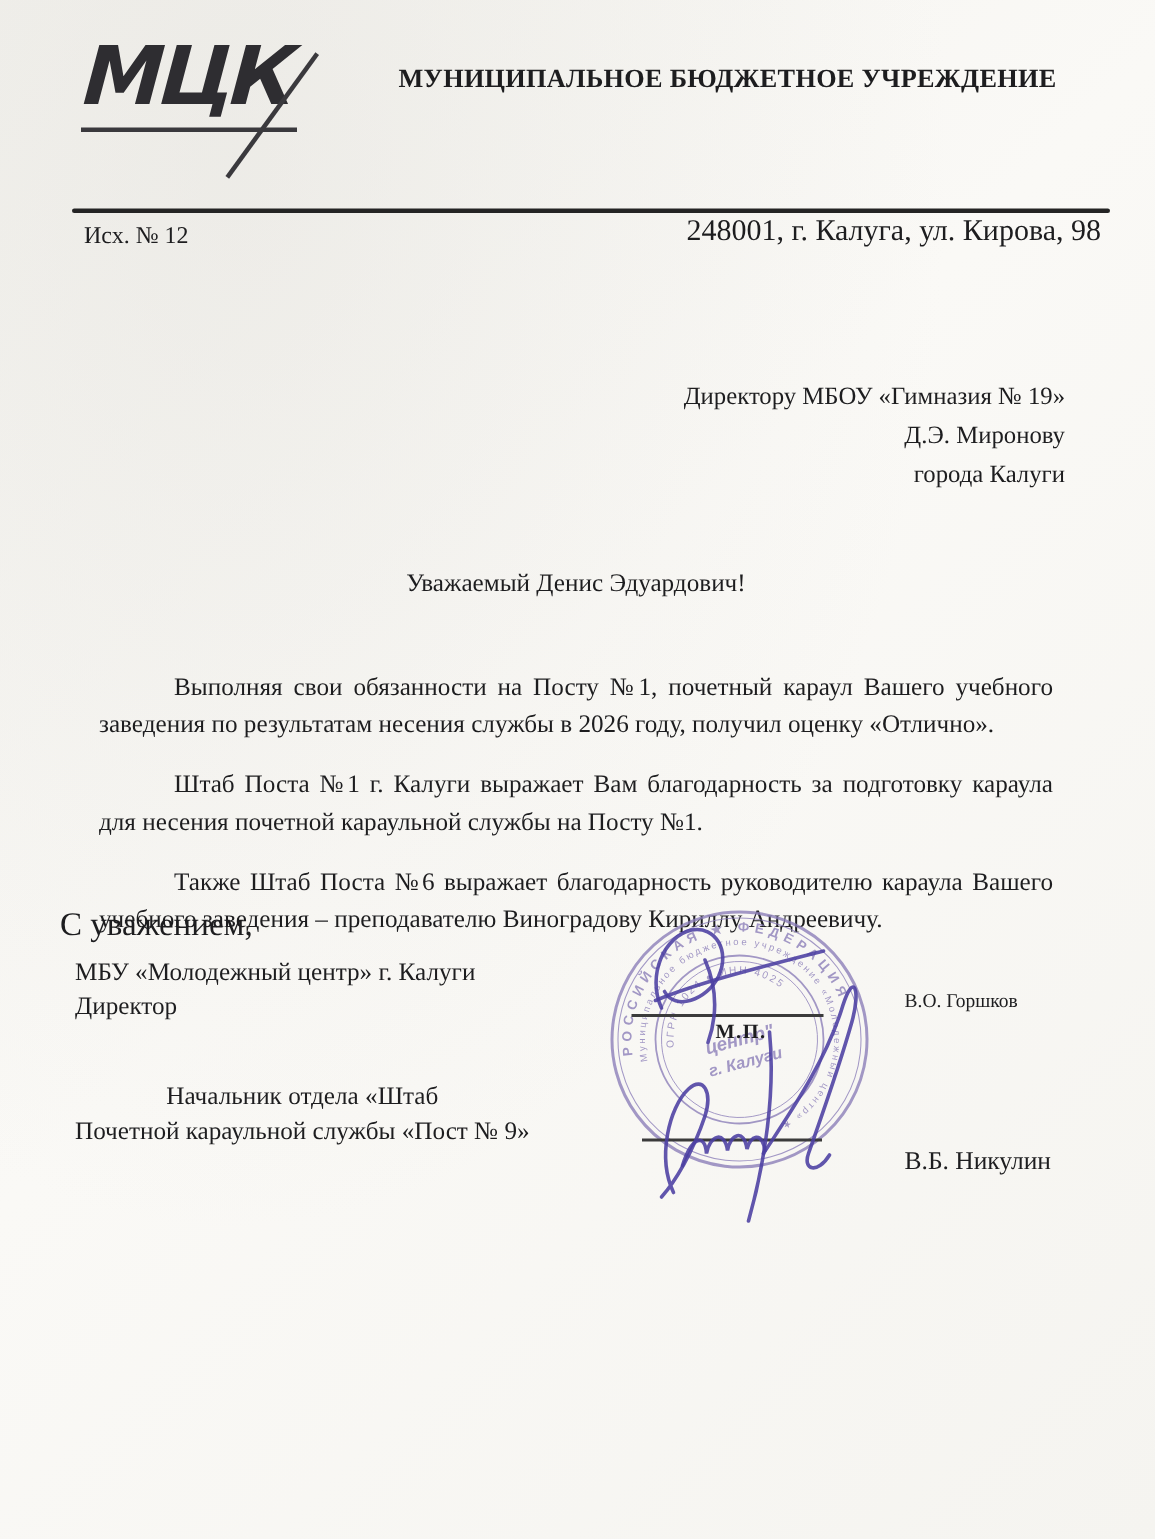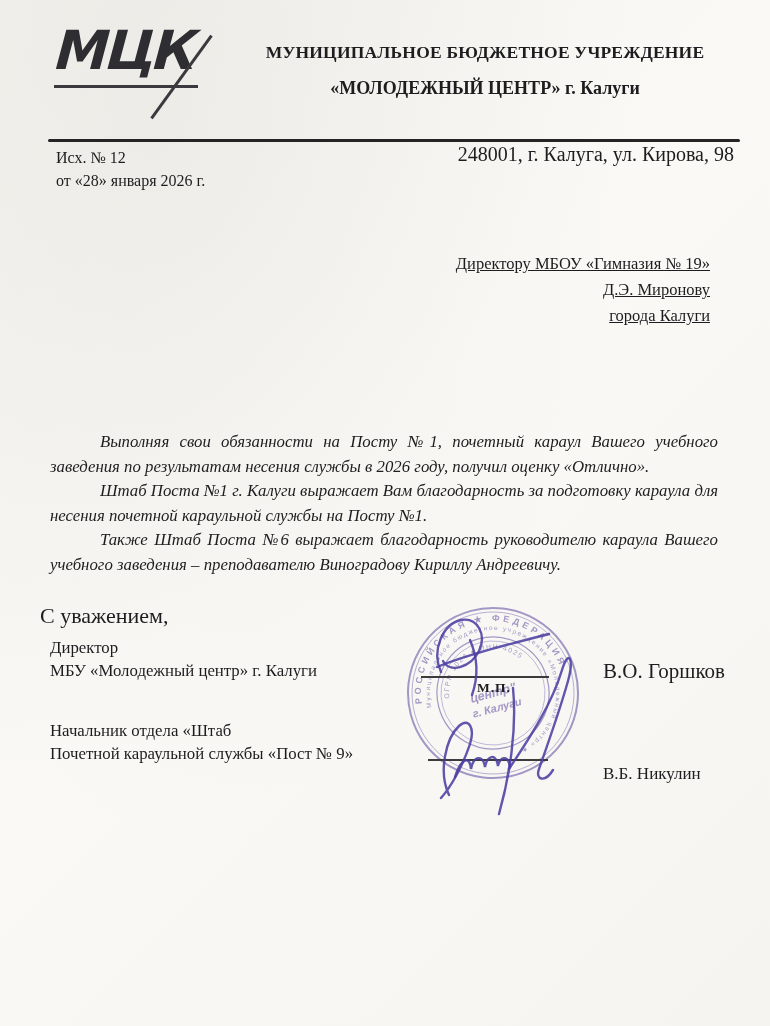--- a/index.html
+++ b/index.html
@@ -22,30 +22,30 @@
   .logo-slash{position:absolute;left:180px;top:26px;width:3px;height:102px;background:#3a393d;transform:rotate(36deg);}
   
   .org-header{position:absolute;left:228px;top:42px;width:514px;text-align:center;font-weight:bold;}
   .org-line1{font-size:17.5px;letter-spacing:.2px;text-align:center;}
   .org-line2{font-size:18px;margin-top:15px;}
   .hr{position:absolute;left:48px;top:139px;width:692px;height:3px;background:#242424;border-radius:2px;}
   
   .ref{position:absolute;left:56px;top:146px;font-size:16px;line-height:23px;}
   .contacts{position:absolute;right:36px;top:143px;font-size:20px;line-height:23px;}
   
-  .addressee{position:absolute;right:60px;top:251px;text-align:right;font-size:16.5px;line-height:26px;text-decoration:underline;}
+  .addressee{position:absolute;right:60px;top:251px;text-align:right;font-size:16.5px;line-height:26px;}
   
   .salutation{position:absolute;left:50px;top:379px;width:668px;text-align:center;font-size:16.8px;}
   .body-text{position:absolute;left:50px;top:430px;width:668px;font-size:16.8px;line-height:24.5px;text-align:justify;}
-  .body-text p{margin:0;text-indent:50px;font-style:italic;}
+  .body-text p{margin:16px;text-indent:50px;}
   
   .regards{position:absolute;left:40px;top:603px;font-size:22px;}
   .signer1-title{position:absolute;left:50px;top:636px;font-size:16.8px;line-height:23px;}
-  .signer2-title{position:absolute;left:50px;top:719px;font-size:16.8px;line-height:23px;}
-  .sig-name1{position:absolute;left:603px;top:659px;font-size:21px;}
+  .signer2-title{position:absolute;left:50px;top:719px;font-size:16.8px;line-height:23px;text-align:center;}
+  .sig-name1{position:absolute;left:603px;top:659px;font-size:13px;}
   .sig-name2{position:absolute;left:603px;top:764px;font-size:17px;}
   .sig-line1{position:absolute;left:421px;top:676px;width:128px;height:2px;background:#3b3b3b;}
   .sig-line2{position:absolute;left:428px;top:759px;width:120px;height:2px;background:#3b3b3b;}
   .mp{position:absolute;left:477px;top:680px;font-size:13.5px;font-weight:bold;letter-spacing:1px;text-align:center;}
   
   .stamp{position:absolute;left:404px;top:604px;width:178px;height:178px;opacity:.78;}
   .stamp circle{fill:none;stroke:#8a7db8;}
   .stamp text, .stamp textPath{fill:#8a7db8;font-family:"Liberation Sans", sans-serif;}
   .ring-top{font-size:9px;letter-spacing:3.5px;font-weight:bold;}
   .ring-mid{font-size:6.4px;letter-spacing:1.6px;}
@@ -62,52 +62,51 @@
 <div class="page">
 
   <div>
     <div class="logo-text">МЦК</div>
     <div class="logo-underline"></div>
     <div class="logo-slash"></div>
   </div>
 
   <div class="org-header">
     <div class="org-line1">МУНИЦИПАЛЬНОЕ БЮДЖЕТНОЕ УЧРЕЖДЕНИЕ</div>
-    <div class="org-line2">«МОЛОДЕЖНЫЙ ЦЕНТР» г. Калуги</div>
   </div>
 
   <div class="hr"></div>
 
   <div class="ref">
     <div>Исх. № 12</div>
-    <div>от «28» января 2026 г.</div>
   </div>
 
   <div class="contacts">
     <div>248001, г. Калуга, ул. Кирова, 98</div>
   </div>
 
   <div class="addressee">
     <div>Директору МБОУ «Гимназия № 19»</div>
     <div>Д.Э. Миронову</div>
     <div>города Калуги</div>
   </div>
 
+  <div class="salutation">Уважаемый Денис Эдуардович!</div>
 
   <div class="body-text">
     <p>Выполняя свои обязанности на Посту №1, почетный караул Вашего учебного заведения по результатам несения службы в 2026 году, получил оценку «Отлично».</p>
     <p>Штаб Поста №1 г. Калуги выражает Вам благодарность за подготовку караула для несения почетной караульной службы на Посту №1.</p>
     <p>Также Штаб Поста №6 выражает благодарность руководителю караула Вашего учебного заведения – преподавателю Виноградову Кириллу Андреевичу.</p>
   </div>
 
   <div class="regards">С уважением,</div>
 
   <div class="signer1-title">
+    <div>МБУ «Молодежный центр» г. Калуги</div>
     <div>Директор</div>
-    <div>МБУ «Молодежный центр» г. Калуги</div>
   </div>
 
   <div class="signer2-title">
     <div>Начальник отдела «Штаб</div>
     <div>Почетной караульной службы «Пост № 9»</div>
   </div>
 
   <svg class="stamp" viewBox="0 0 178 178">
     <g transform="rotate(-15 89 89)">
       <circle cx="89" cy="89" r="85" stroke-width="2"></circle>

